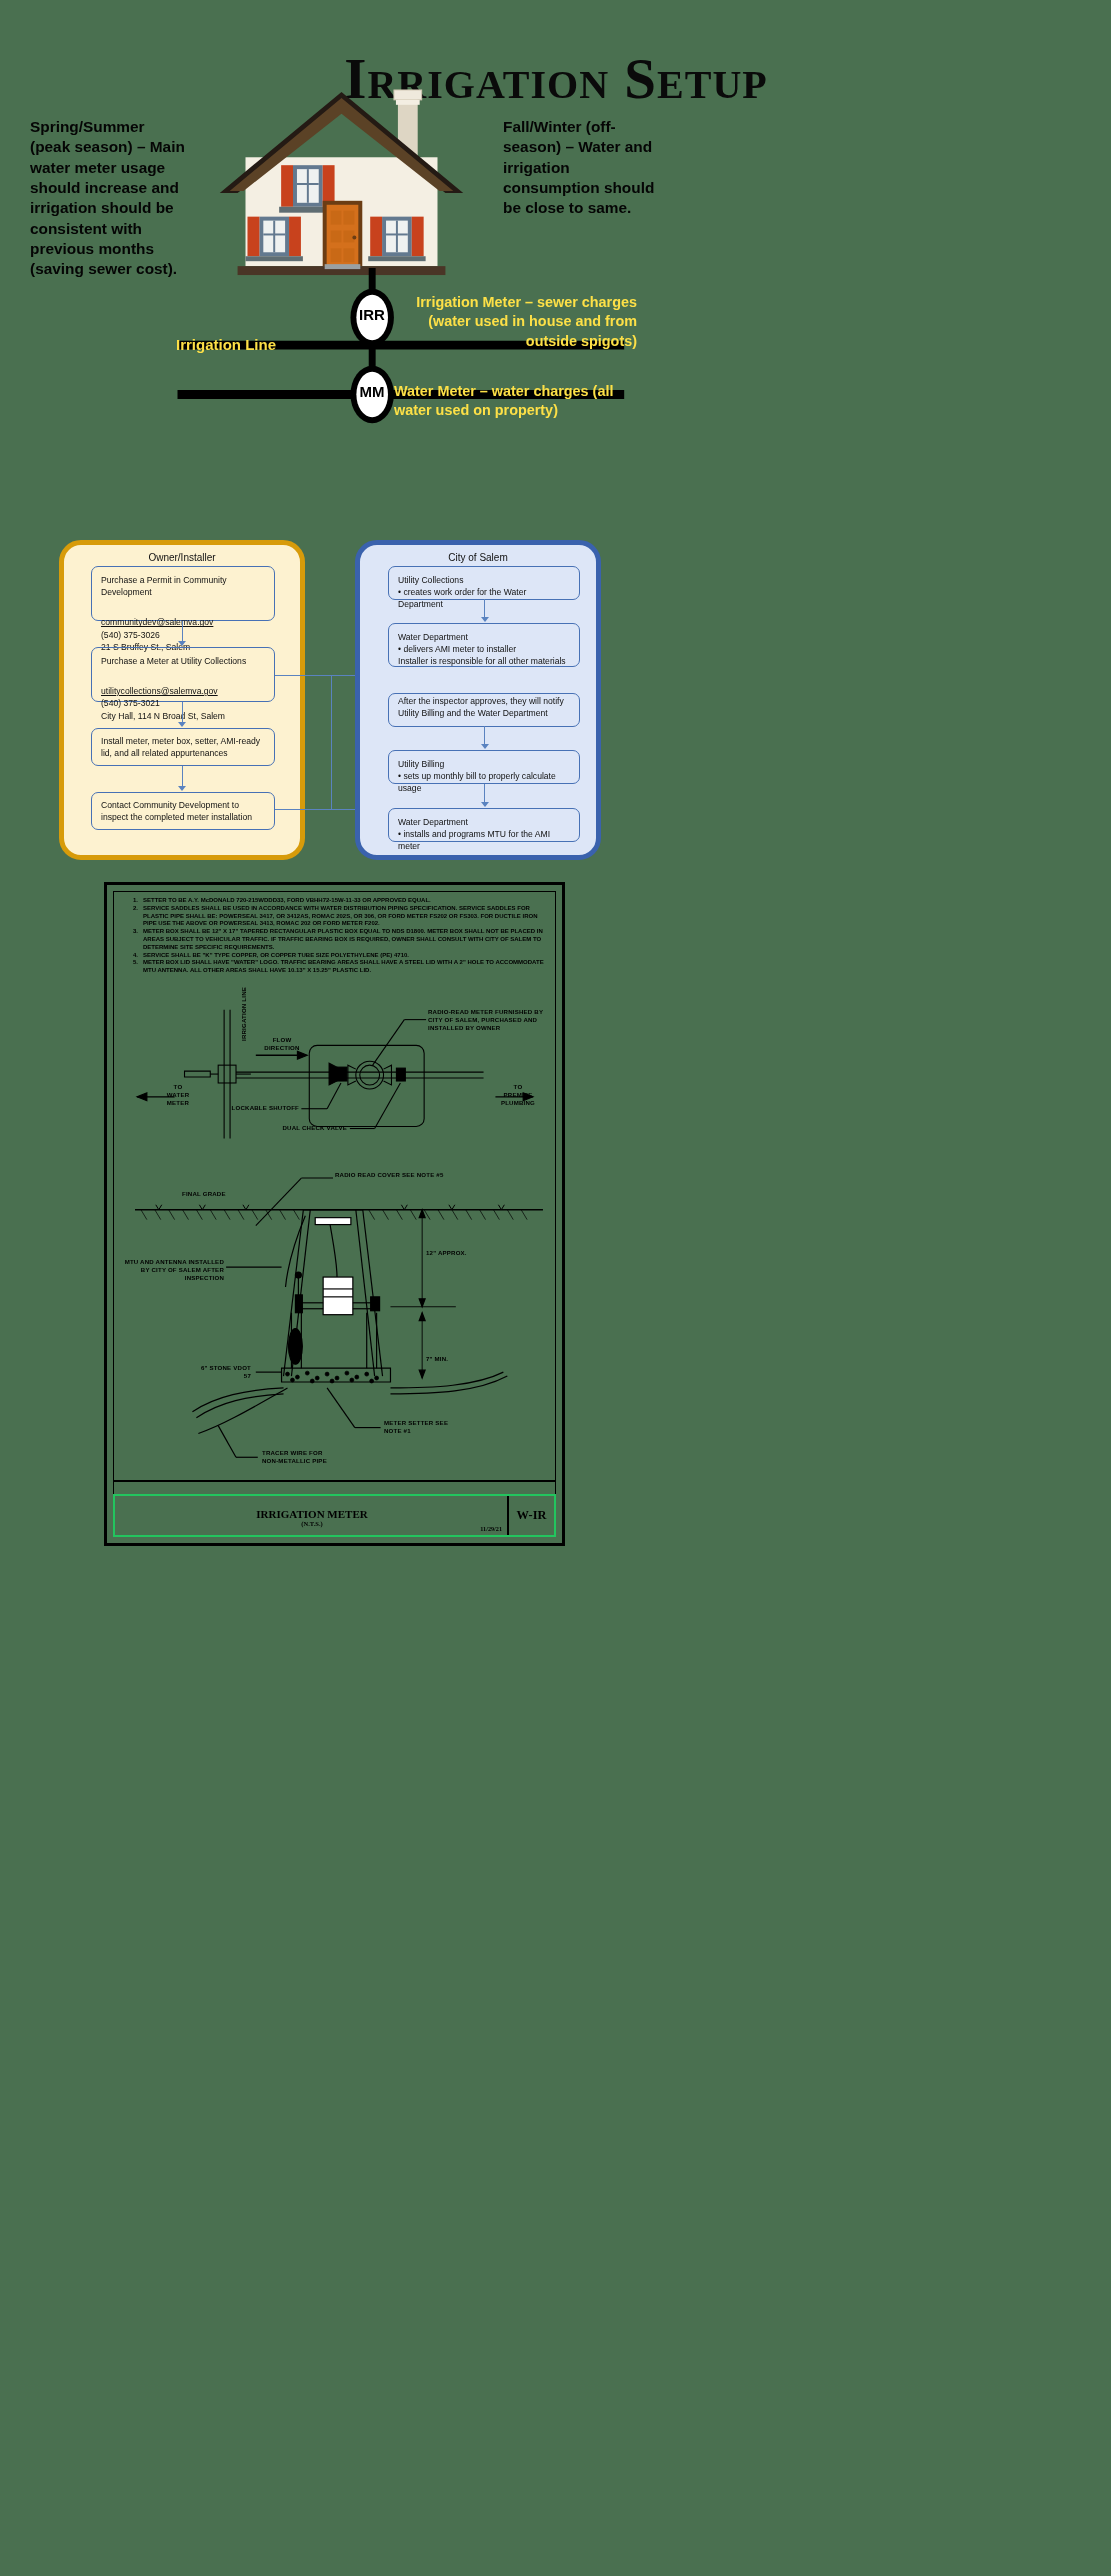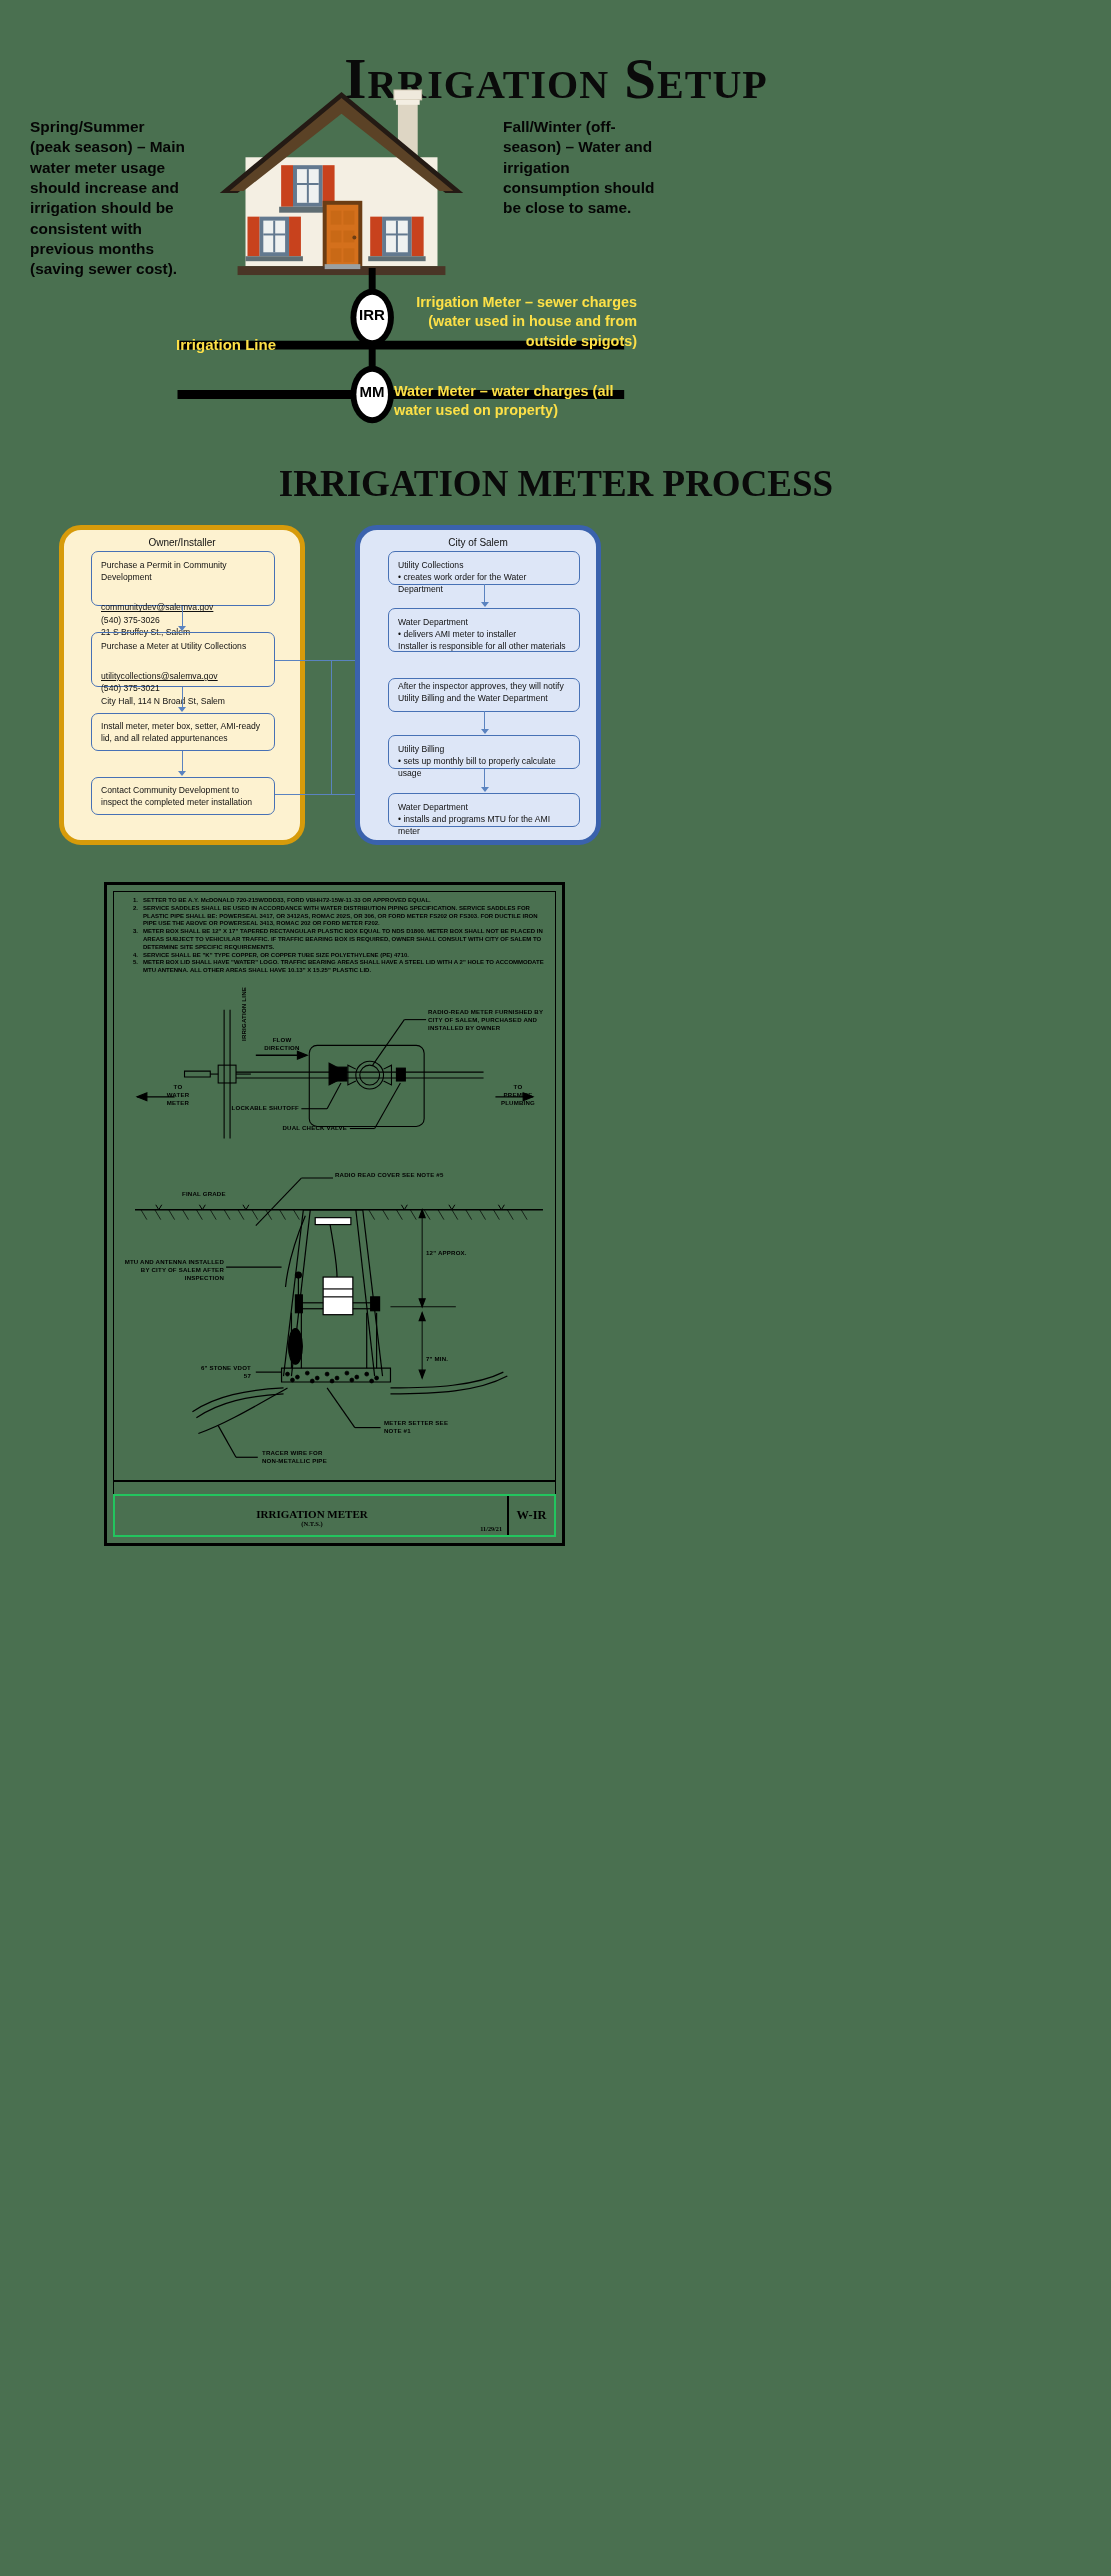--- a/index.html
+++ b/index.html
@@ -40,21 +40,21 @@
   .schem{position:absolute;left:0;top:268px;width:1112px;height:168px;}
   .meter-label{
     position:absolute;color:#fde047;font-weight:700;font-size:14.4px;
     line-height:1.35;font-family:"Liberation Sans",sans-serif;
   }
   .irr-label{left:394px;top:293px;width:243px;text-align:right;}
   .mm-label{left:394px;top:382px;width:228px;text-align:left;}
   .irrline-label{left:176px;top:335px;font-size:15px;}
 
   
-  .fc{position:absolute;left:0;top:525px;width:1095px;height:327px;text-decoration:underline;}
+  .fc{position:absolute;left:0;top:540px;width:1095px;height:327px;text-decoration:underline;}
   .panel{
     position:absolute;border-radius:22px;box-sizing:border-box;
   }
   .panel-left{
     left:59px;top:0px;width:246px;height:320px;
     background:#fdf2d0;border:5px solid #d79b0a;
   }
   .panel-right{
     left:355px;top:0px;width:246px;height:320px;
     background:#dde6f7;border:5px solid #3a62ad;
@@ -207,21 +207,20 @@
       <ellipse cx="375" cy="128" rx="16" ry="23" fill="#fff"></ellipse>
     </svg>
     <div style="position:absolute;left:350px;top:38px;width:44px;text-align:center;font-weight:700;font-size:15px;color:#000;">IRR</div>
     <div style="position:absolute;left:350px;top:115px;width:44px;text-align:center;font-weight:700;font-size:15px;color:#000;">MM</div>
   </div>
 
   <div class="meter-label irr-label">Irrigation Meter – sewer charges (water used in house and from outside spigots)</div>
   <div class="meter-label mm-label">Water Meter – water charges (all water used on property)</div>
   <div class="meter-label irrline-label">Irrigation Line</div>
 
-  <div class="sec-title" style="top:462px;">IRRIGATION METER PROCESS</div>
 
   <div class="fc">
 
     <div class="panel panel-left">
       <div class="panel-head">Owner/Installer</div>
     </div>
 
     <div class="fbox" style="left:91px;top:26px;width:184px;height:55px;">
       <div>Purchase a Permit in Community Development</div>
       <div class="u">communitydev@salemva.gov</div>

